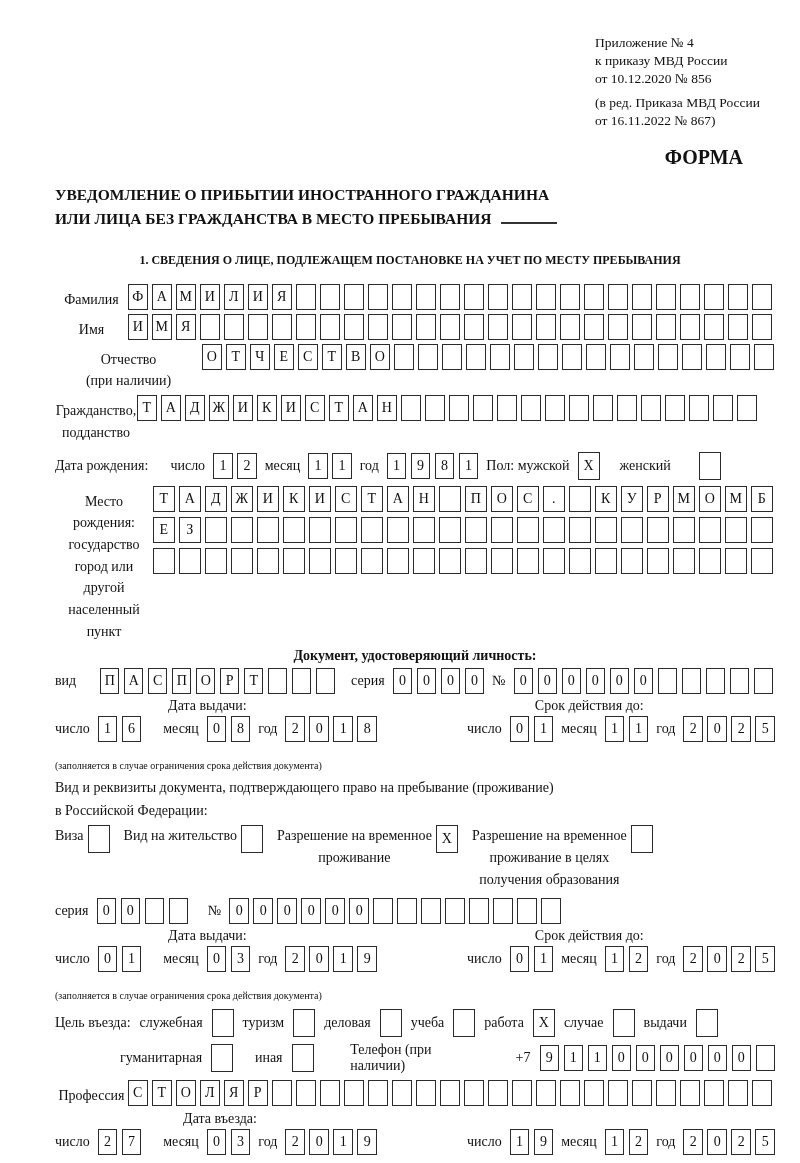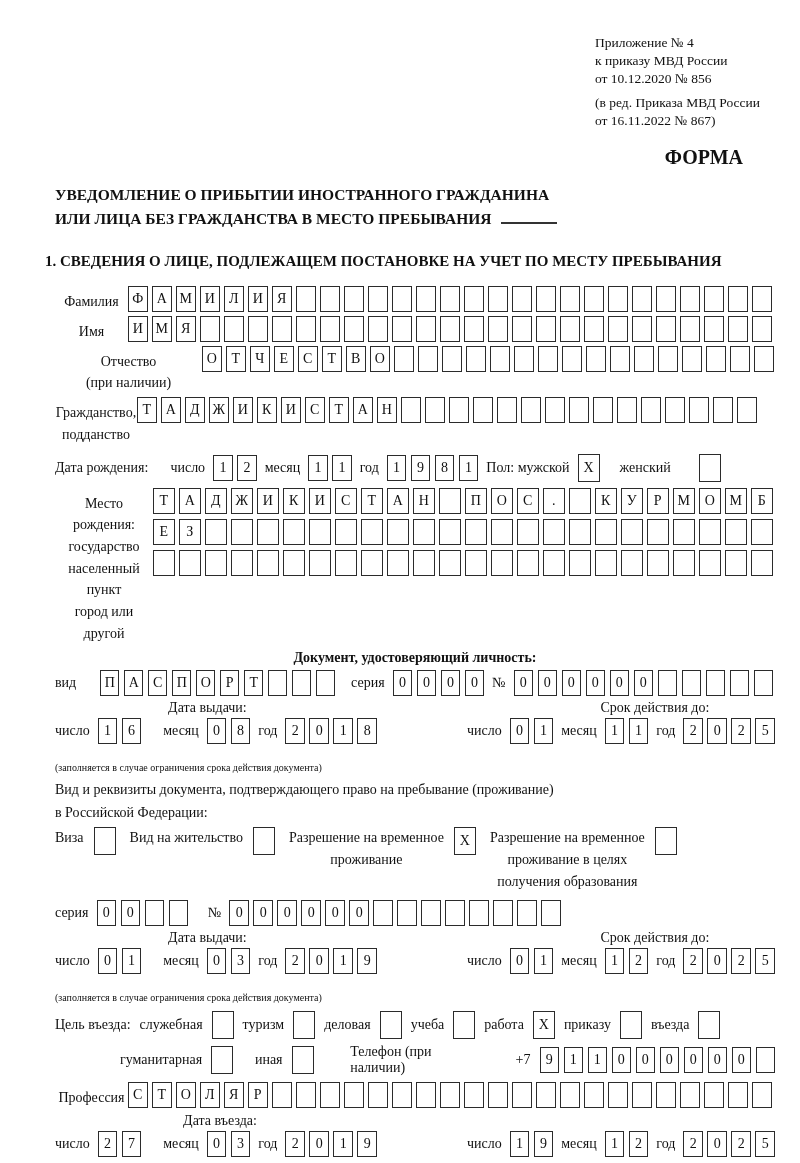--- a/index.html
+++ b/index.html
@@ -7,21 +7,21 @@
   .page{box-sizing:border-box;width:800px;min-height:1163px;padding:34px 25px 10px 55px;}
 
   
   .appendix{margin-left:540px;font-size:13.5px;line-height:1.34;}
   .appendix .grp2{margin-top:6px;}
   .forma{margin-top:16px;text-align:right;padding-right:32px;font-weight:bold;font-size:20px;}
 
   .title{margin-top:14px;text-align:left;font-weight:bold;font-size:15.5px;line-height:1.55;}
   .blank-line{display:inline-block;width:56px;border-bottom:2px solid #333;height:12px;margin-left:10px;}
 
-  .section{margin-top:22px;font-weight:bold;font-size:15px;white-space:nowrap;margin-left:-10px;}
+  .section{margin-top:22px;font-weight:bold;font-size:12px;text-align:center;white-space:nowrap;margin-left:-10px;}
 
   .rows{margin-top:16px;font-size:14px;}
   .row{display:flex;align-items:flex-start;margin-bottom:3px;text-align:center;}
   .lbl{padding-top:5px;line-height:1.55;}
   .lbl .l2{display:block;}
   .w-sur{width:73px;}
   .w-pat{width:147px;}
   .w-cit{width:82px;}
   .w-place{width:98px;}
 
@@ -32,28 +32,28 @@
 
   .inline{display:flex;align-items:center;gap:6px;flex-wrap:nowrap;}
   .inline .cells{margin:0 2px;}
   .chk .cell{width:22px;height:28px;}
 
   .doc-head{margin-top:6px;margin-bottom:4px;text-align:center;font-weight:bold;font-size:14px;}
 
   .date-pair{margin-top:4px;}
   .pair-heads{display:flex;gap:40px;}
   .pair-heads .h1{width:330px;text-align:center;}
-  .pair-heads .h2{margin-left:135px;width:260px;text-align:center;}
+  .pair-heads .h2{margin-left:135px;width:260px;}
   .pair-lines{display:flex;align-items:center;margin-top:2px;}
   .pair-lines .half2{margin-left:88px;}
   .date-note{text-align:left;font-size:10px;margin-top:18px;white-space:nowrap;}
 
   .stay-doc p{margin:2px 0;line-height:1.5;}
   .opt-row{display:flex;align-items:flex-start;margin-top:4px;gap:14px;}
-  .opt{display:flex;align-items:flex-start;gap:10px;justify-content:flex-end;}
+  .opt{display:flex;align-items:flex-start;gap:4px;justify-content:flex-end;}
   .opt .optlbl{text-align:center;line-height:1.55;}
   .opt .optlbl span{display:block;}
 
   .purpose-row{display:flex;align-items:center;gap:9px;margin-top:8px;flex-wrap:nowrap;}
   .purpose2{display:flex;align-items:center;gap:9px;margin-top:5px;margin-left:65px;}
   .sp{display:inline-block;}
   .mt6{margin-top:6px;}
   .mt8{margin-top:8px;}
 </style>
 </head>
@@ -243,22 +243,22 @@
       <span class="sp" style="width:14px"></span>
       <div class="cells chk">
           <span class="cell"></span>
         </div>
     </div>
 
     <div class="row mt6">
       <div class="lbl w-place">
         <span>Место рождения:</span>
         <span class="l2">государство</span>
+        <span class="l2">город или другой</span>
         <span class="l2">населенный пункт</span>
-        <span class="l2">город или другой</span>
       </div>
       <div class="stack">
         <div class="cells wide">
             <span class="cell">Т</span>
             <span class="cell">А</span>
             <span class="cell">Д</span>
             <span class="cell">Ж</span>
             <span class="cell">И</span>
             <span class="cell">К</span>
             <span class="cell">И</span>
@@ -559,25 +559,25 @@
           <span class="cell"></span>
         </div>
       <span>учеба</span>
       <div class="cells chk">
           <span class="cell"></span>
         </div>
       <span>работа</span>
       <div class="cells chk">
           <span class="cell">X</span>
         </div>
-      <span>приказу</span>
-      <div class="cells chk">
-          <span class="cell"></span>
-        </div>
-      <span>въезда</span>
+      <span>случае</span>
+      <div class="cells chk">
+          <span class="cell"></span>
+        </div>
+      <span>выдачи</span>
       <div class="cells chk">
           <span class="cell"></span>
         </div>
     </div>
 
     <div class="purpose2">
       <span>гуманитарная</span>
       <div class="cells chk">
           <span class="cell"></span>
         </div>

